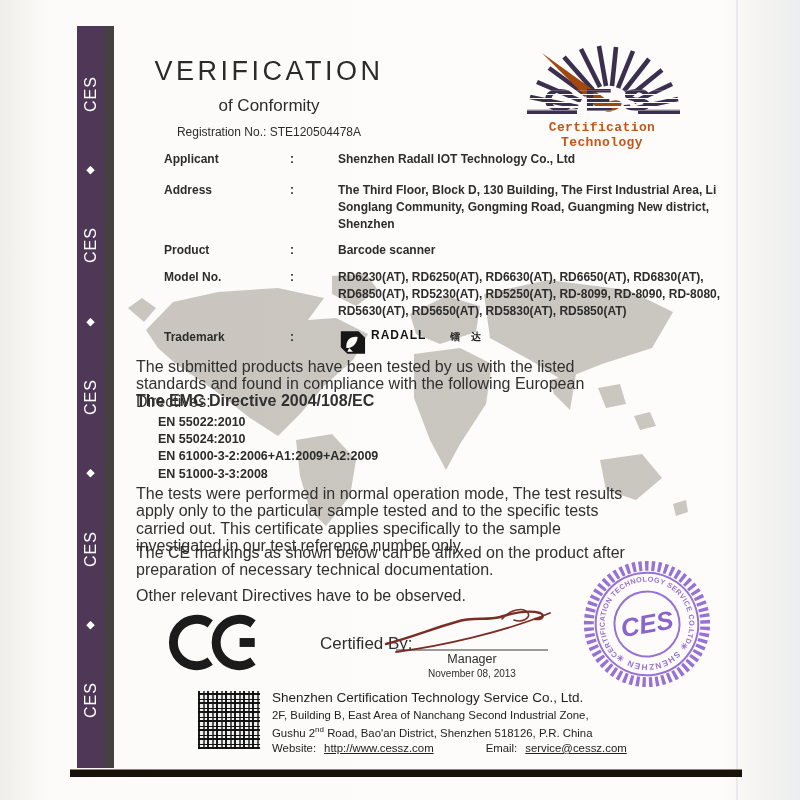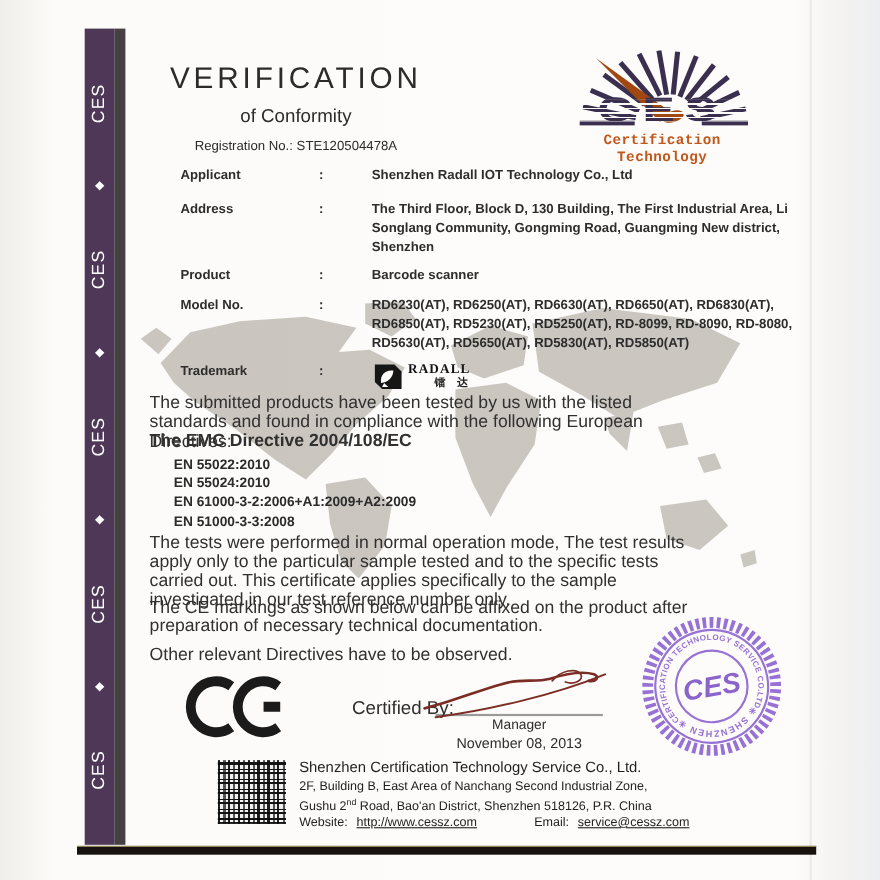--- a/index.html
+++ b/index.html
@@ -56,36 +56,36 @@
   
   .map{position:absolute;left:128px;top:268px;z-index:0;opacity:.55;}
 
   
   .row{position:absolute;left:164px;display:flex;z-index:2;font-weight:bold;font-size:12px;line-height:17px;color:#2d2d2d;gap:32px;}
   .row .lbl{width:94px;}
   .row .col{width:16px;}
   .row .val{width:402px;}
   .tm{display:flex;align-items:flex-start;gap:5px;}
   .tm-mark{flex:0 0 auto;margin-top:1px;}
-  .tm-texts{display:flex;flex-direction:column;line-height:12px;font-family:Liberation Serif, serif;}
+  .tm-texts{display:flex;flex-direction:row;line-height:12px;}
   .tm-brand{font-size:12px;font-weight:800;letter-spacing:1px;color:#141414;}
   .tm-cn{font-size:10px;letter-spacing:4px;color:#222;margin-top:2px;margin-left:24px;}
 
   
   .para{position:absolute;left:136px;width:505px;font-size:16px;line-height:17.4px;color:#303030;z-index:2;}
   .bold{font-weight:bold;}
   .standards{position:absolute;left:158px;z-index:2;font-size:12.5px;font-weight:bold;line-height:17.2px;color:#2b2b2b;}
 
   
   .ce-mark{position:absolute;left:162px;top:614px;z-index:2;}
   .certified-by{position:absolute;left:320px;top:634px;font-size:17px;z-index:2;}
   .signature{position:absolute;left:382px;top:606px;z-index:2;}
   .sig-line{position:absolute;left:396px;top:649px;width:152px;height:2px;background:#9a9a9a;z-index:1;}
   .signer-title{position:absolute;left:396px;top:652px;width:152px;text-align:center;font-size:12.5px;z-index:2;}
-  .sign-date{position:absolute;left:388px;top:668px;width:168px;text-align:center;font-size:13px;z-index:2;}
+  .sign-date{position:absolute;left:388px;top:668px;width:168px;text-align:center;font-size:10px;z-index:2;}
 
   
   .seal{position:absolute;left:578px;top:555px;z-index:4;opacity:.88;transform:rotate(-10deg);}
 
   
   .qr{
     position:absolute;left:198px;top:691px;width:62px;height:58px;z-index:2;
     background:
       repeating-linear-gradient(90deg,rgba(10,10,10,.92) 0 2px,transparent 2px 5px,rgba(20,20,20,.7) 5px 7px,transparent 7px 9px),
       repeating-linear-gradient(0deg,#151515 0 2px,#f4f4f4 2px 4px,#101010 4px 5px,#efefef 5px 9px);

